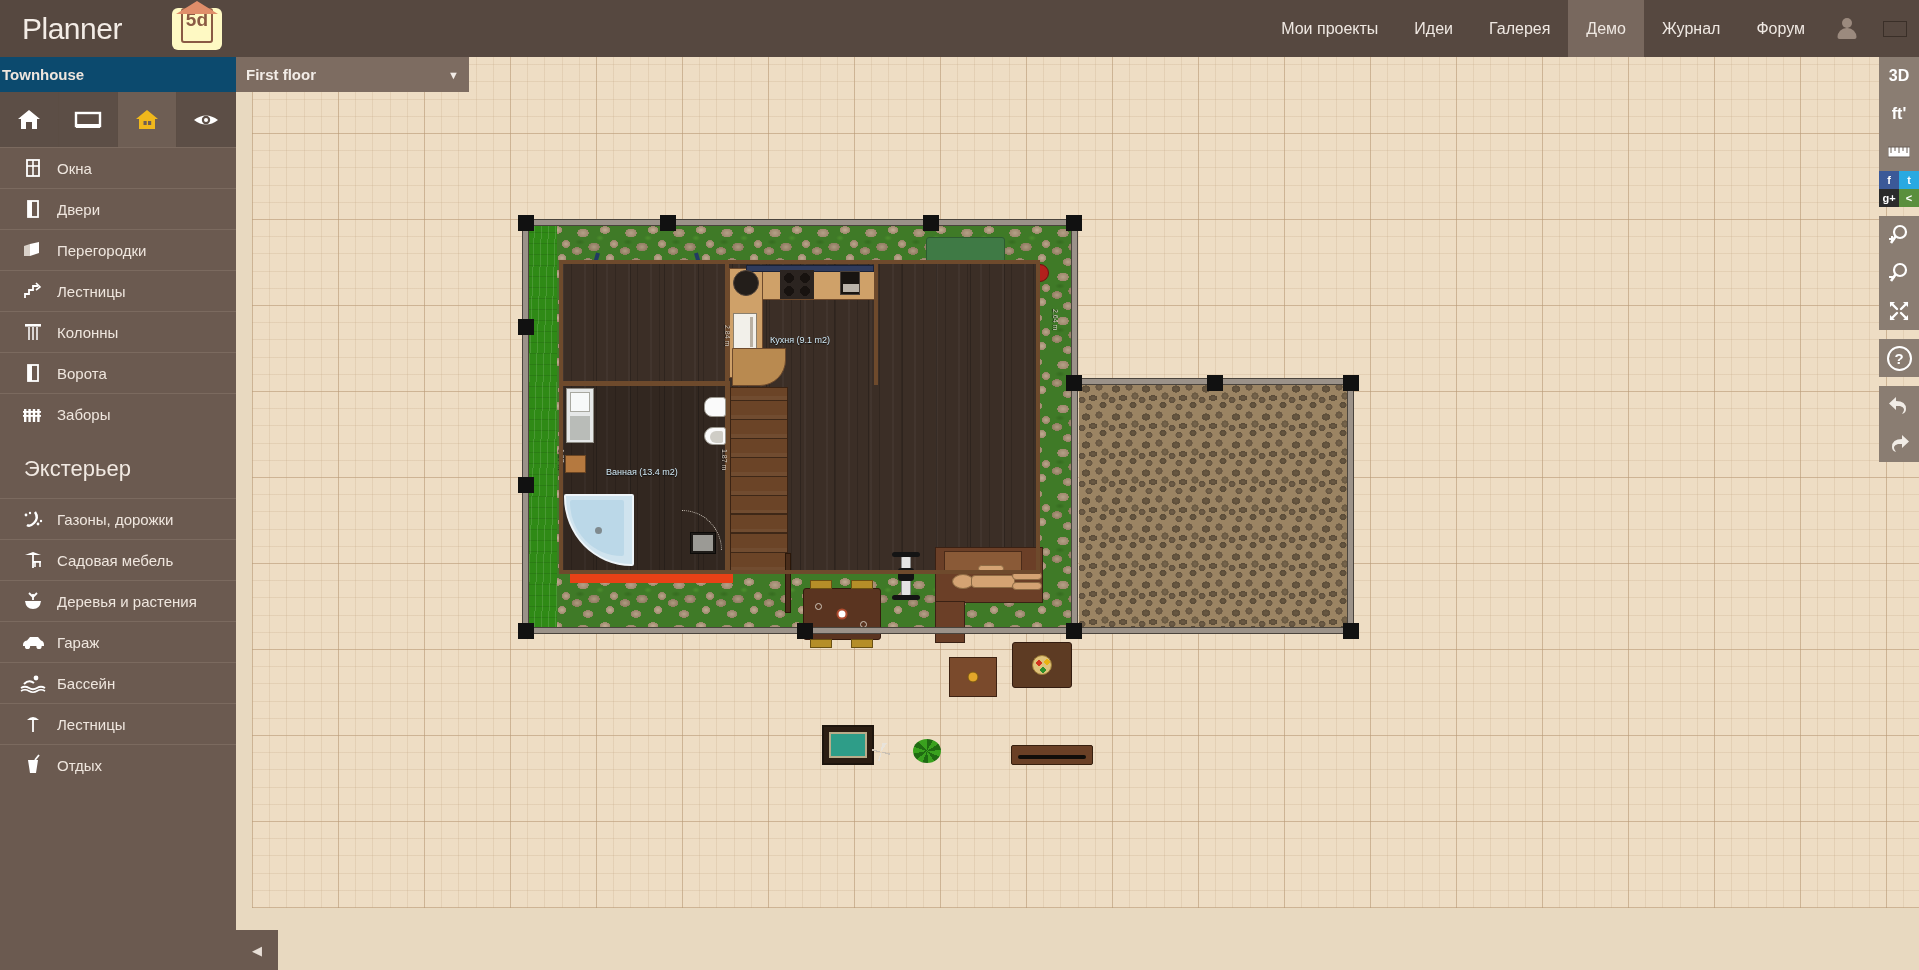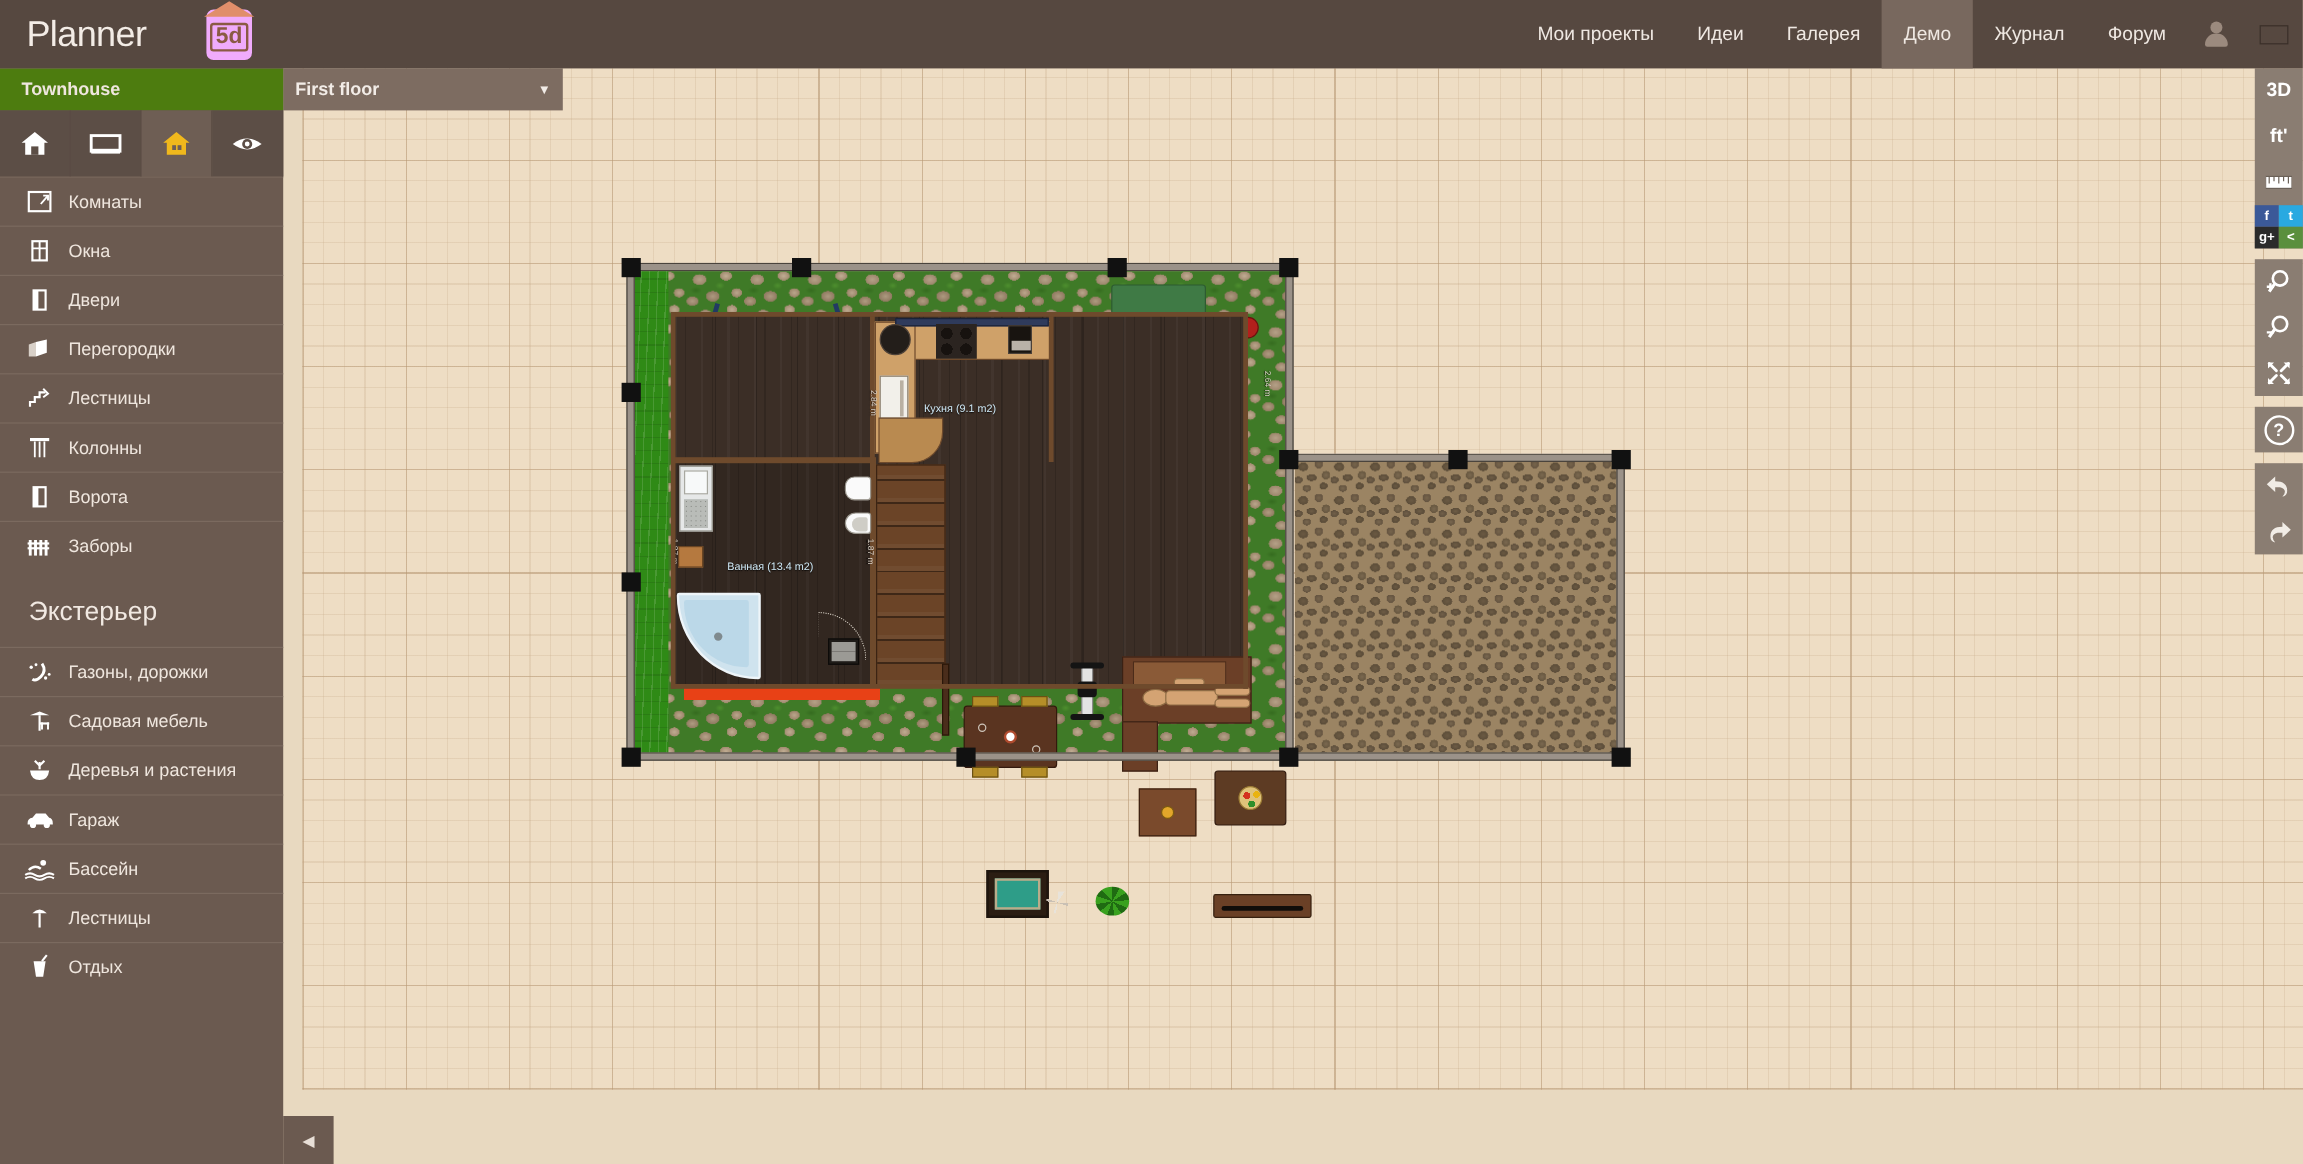--- a/index.html
+++ b/index.html
@@ -11,23 +11,23 @@
   }
 
   
   #topbar {
     position:absolute; left:0; top:0; width:1919px; height:57px;
     background:#564840; display:flex; align-items:center; z-index:50;
   }
   #logo { display:flex; align-items:center; margin-left:22px;gap:42px; }
   #logo .word { color:#f3ece6; font-size:30px; letter-spacing:-0.5px; font-weight:400; }
   #logo .badge {
-    margin-left:8px; width:38px; height:42px; background:#f0abfc;
+    margin-left:8px; width:50px; height:42px; background:#fef9c3;
     position:relative; border-radius:6px;
-    display:flex; align-items:flex-end; justify-content:center;
+    display:flex; justify-content:center;
   }
   #logo .badge .roof {
     position:absolute; top:-7px; left:50%; transform:translateX(-50%);
     width:0; height:0; border-left:21px solid transparent;
     border-right:21px solid transparent; border-bottom:13px solid #e08e6a;
   }
   #logo .badge .txt {
     color:#8a5a44; font-size:19px; font-weight:bold; line-height:1;
     margin-bottom:7px; border:2px solid #8a5a44; border-radius:3px;
     padding:0px 3px 1px 3px;
@@ -55,22 +55,22 @@
   .flag { width:24px; height:16px; border:1px solid #3a2f28; position:relative; }
   .flag .s { height:33.34%; }
   .flag .w { background:#ffffff; } .flag .b { background:#2b4fa2; } .flag .r { background:#cc2029; }
 
   
   #leftpanel {
     position:absolute; left:0; top:57px; width:236px; height:913px;
     background:#6b5a50; z-index:40;
   }
   #projname {
-    height:35px; background:#4d7c0f; color:#efe6de; font-size:15px;
-    font-weight:bold; display:flex; align-items:center; padding-left:18px;
+    height:35px; background:#0c4a6e; color:#efe6de; font-size:15px;
+    font-weight:bold; display:flex; align-items:center; padding-left:2px;
   }
   #toolrow { display:flex; height:55px; }
   #toolrow .tbtn {
     flex:1; display:flex; align-items:center; justify-content:center;
     border-right:1px solid #5b4d44; cursor:pointer; background:#5c4e46;
   }
   #toolrow .tbtn.active { background:#6e5e54; }
   .sec-title {
     color:#f1e9e2; font-size:22px; padding:22px 0 16px 24px; font-weight:400;
   }
@@ -255,30 +255,20 @@
     </div>
     <div class="tbtn">
       <svg width="28" height="20" viewBox="0 0 28 20">
         <path d="M2 10 Q14 1 26 10 Q14 19 2 10 Z" fill="#ffffff"></path>
         <circle cx="14" cy="10" r="4.2" fill="#5c4e46"></circle>
         <circle cx="14" cy="10" r="2" fill="#ffffff"></circle>
       </svg>
     </div>
   </div>
   <div id="sidebar-body">
-      <div class="menu-item">
-        <span class="mi-icon">
-          <svg width="22" height="22" viewBox="0 0 22 22">
-            <rect x="2" y="3" width="18" height="16" fill="none" stroke="#fff" stroke-width="1.8"></rect>
-            <path d="M14 6 L18 6 L18 10" fill="none" stroke="#fff" stroke-width="1.6"></path>
-            <line x1="18" y1="6" x2="12" y2="13" stroke="#fff" stroke-width="1.6"></line>
-          </svg>
-        </span>
-        <span class="mi-label">Комнаты</span>
-      </div>
       <div class="menu-item">
         <span class="mi-icon">
           <svg width="22" height="22" viewBox="0 0 22 22">
             <rect x="5" y="3" width="12" height="16" fill="none" stroke="#fff" stroke-width="1.8"></rect>
             <line x1="11" y1="3" x2="11" y2="19" stroke="#fff" stroke-width="1.6"></line>
             <line x1="5" y1="9" x2="17" y2="9" stroke="#fff" stroke-width="1.6"></line>
           </svg>
         </span>
         <span class="mi-label">Окна</span>
       </div>

